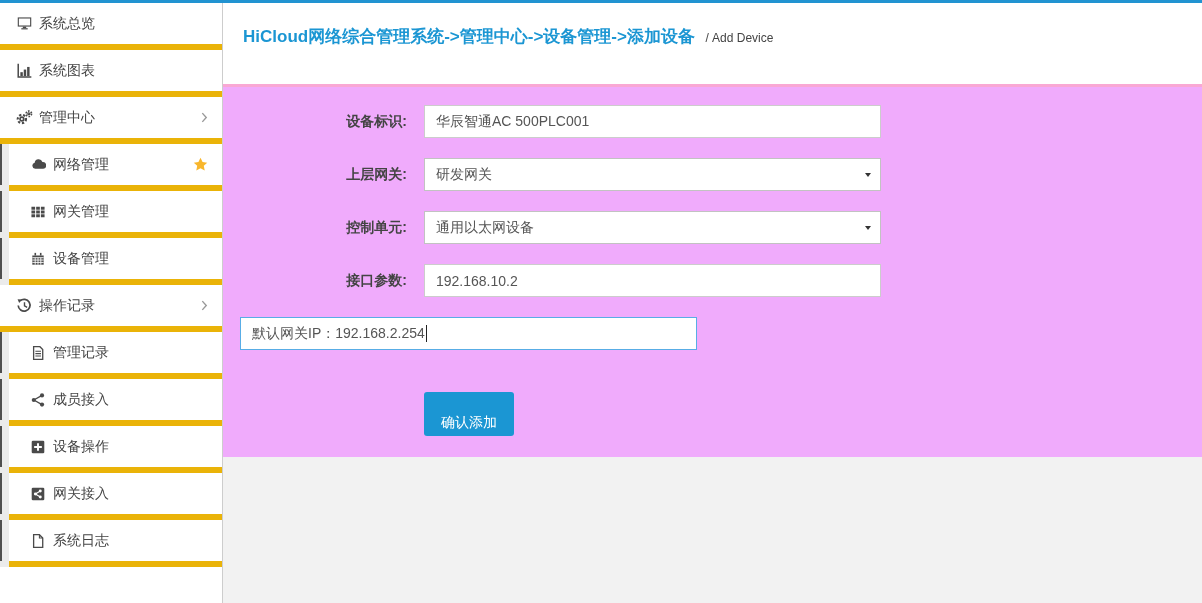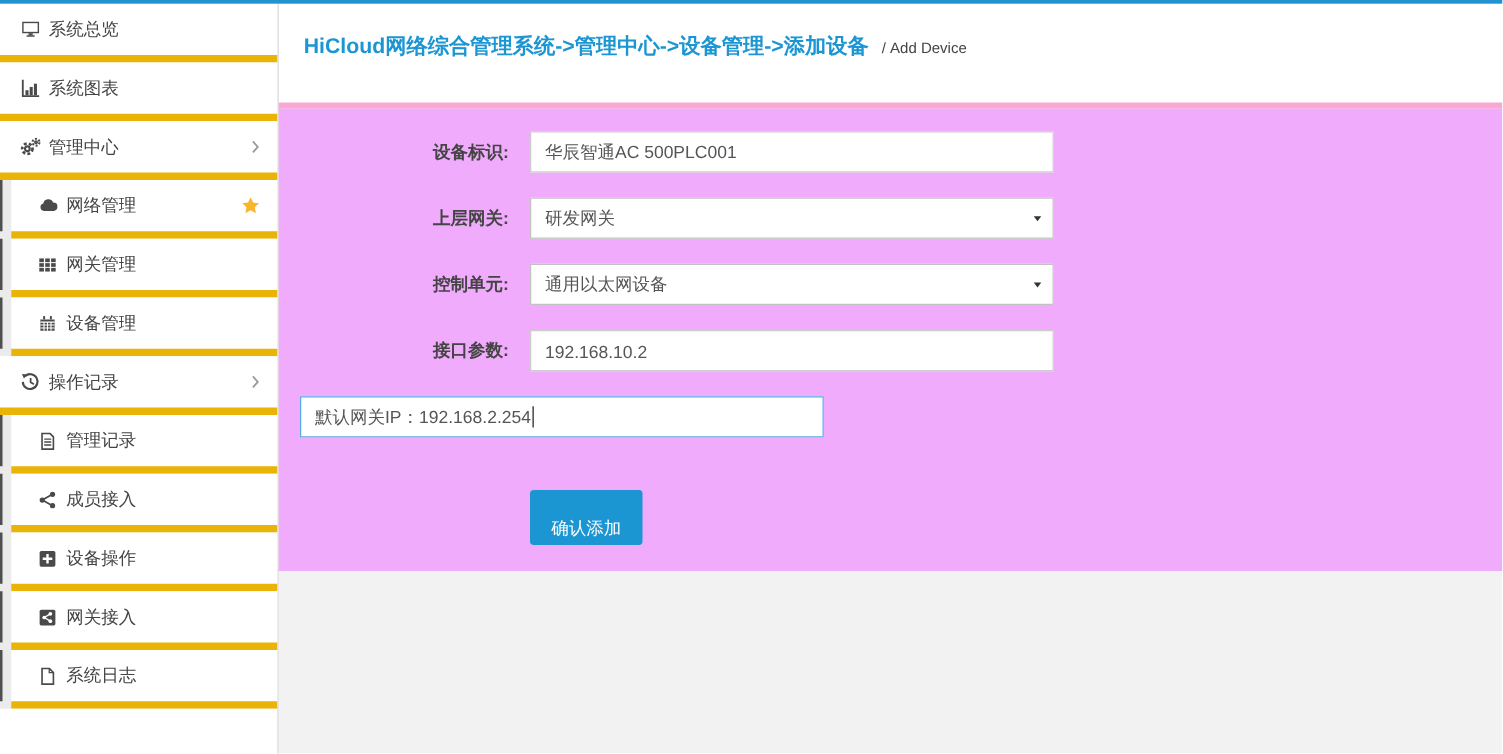--- a/index.html
+++ b/index.html
@@ -12,30 +12,30 @@
              font-size:14px; color:#444; cursor:pointer; background:#fff; border-bottom:6px solid #eab308; }
   .submenu { background:#ebebeb; overflow:hidden; }
   .submenu .sb-item { margin-left:9px; padding-left:20px; position:relative; }
   .submenu .sb-item::before { content:""; position:absolute; left:-9px; top:0; bottom:0; width:2px; background:#4f4f4f; }
   .sb-ic { color:#4a4a4a; width:18px; display:flex; justify-content:center; align-items:center; flex-shrink:0; }
   .sb-lbl { white-space:nowrap; }
   .sb-right { margin-left:auto; display:flex; align-items:center; }
 
   
   .main { flex:1; display:flex; flex-direction:column; background:#fff; min-width:0; }
-  .hdr { height:84px; flex:0 0 84px; padding:22px 0 0 20px; border-bottom:5px solid #f9a8d4; white-space:nowrap; }
+  .hdr { height:84px; flex:0 0 84px; padding:22px 0 0 20px; border-bottom:3px solid #f9a8d4; white-space:nowrap; }
   .bc-main { color:#1b96d3; font-weight:bold; font-size:17px; }
   .bc-sub { color:#444; font-size:12px; margin-left:6px; }
 
   .content { padding:18px 0 21px 0; background:#f0abfc; }
   .graybg { flex:1; background:#f2f2f2; }
 
   .form-row { display:flex; align-items:center; margin-bottom:20px; height:33px; }
   .flabel { width:184px; text-align:right; font-weight:bold; font-size:14px; color:#444; flex-shrink:0; }
-  .fcontrol { margin-left:17px; width:419px; height:33px; border:1px solid #ccc; background:#fff;
+  .fcontrol { margin-left:17px; width:457px; height:33px; border:1px solid #ccc; background:#fff;
               font-size:14px; color:#555; font-family:inherit; }
   input.fcontrol { padding:0 11px; outline:none; }
   .fselect { padding:0 11px; display:flex; align-items:center; position:relative; cursor:pointer; border-color:#c2c2c2; }
   .caret { position:absolute; right:9px; top:50%; margin-top:-2px; width:0; height:0;
            border-left:3.5px solid transparent; border-right:3.5px solid transparent; border-top:4px solid #333; }
   .ffocus { padding:0 11px; display:flex; align-items:center; border-color:#58ade6; }
   .tcursor { display:inline-block; width:1px; height:17px; background:#222; margin-left:1px; animation:blink 1s steps(1) infinite; }
   @keyframes blink { 50% { opacity:0; } }
 
   .submit { margin:22px 0 0 201px; background:#1b96d3; color:#fff; border:none; border-radius:3px;

